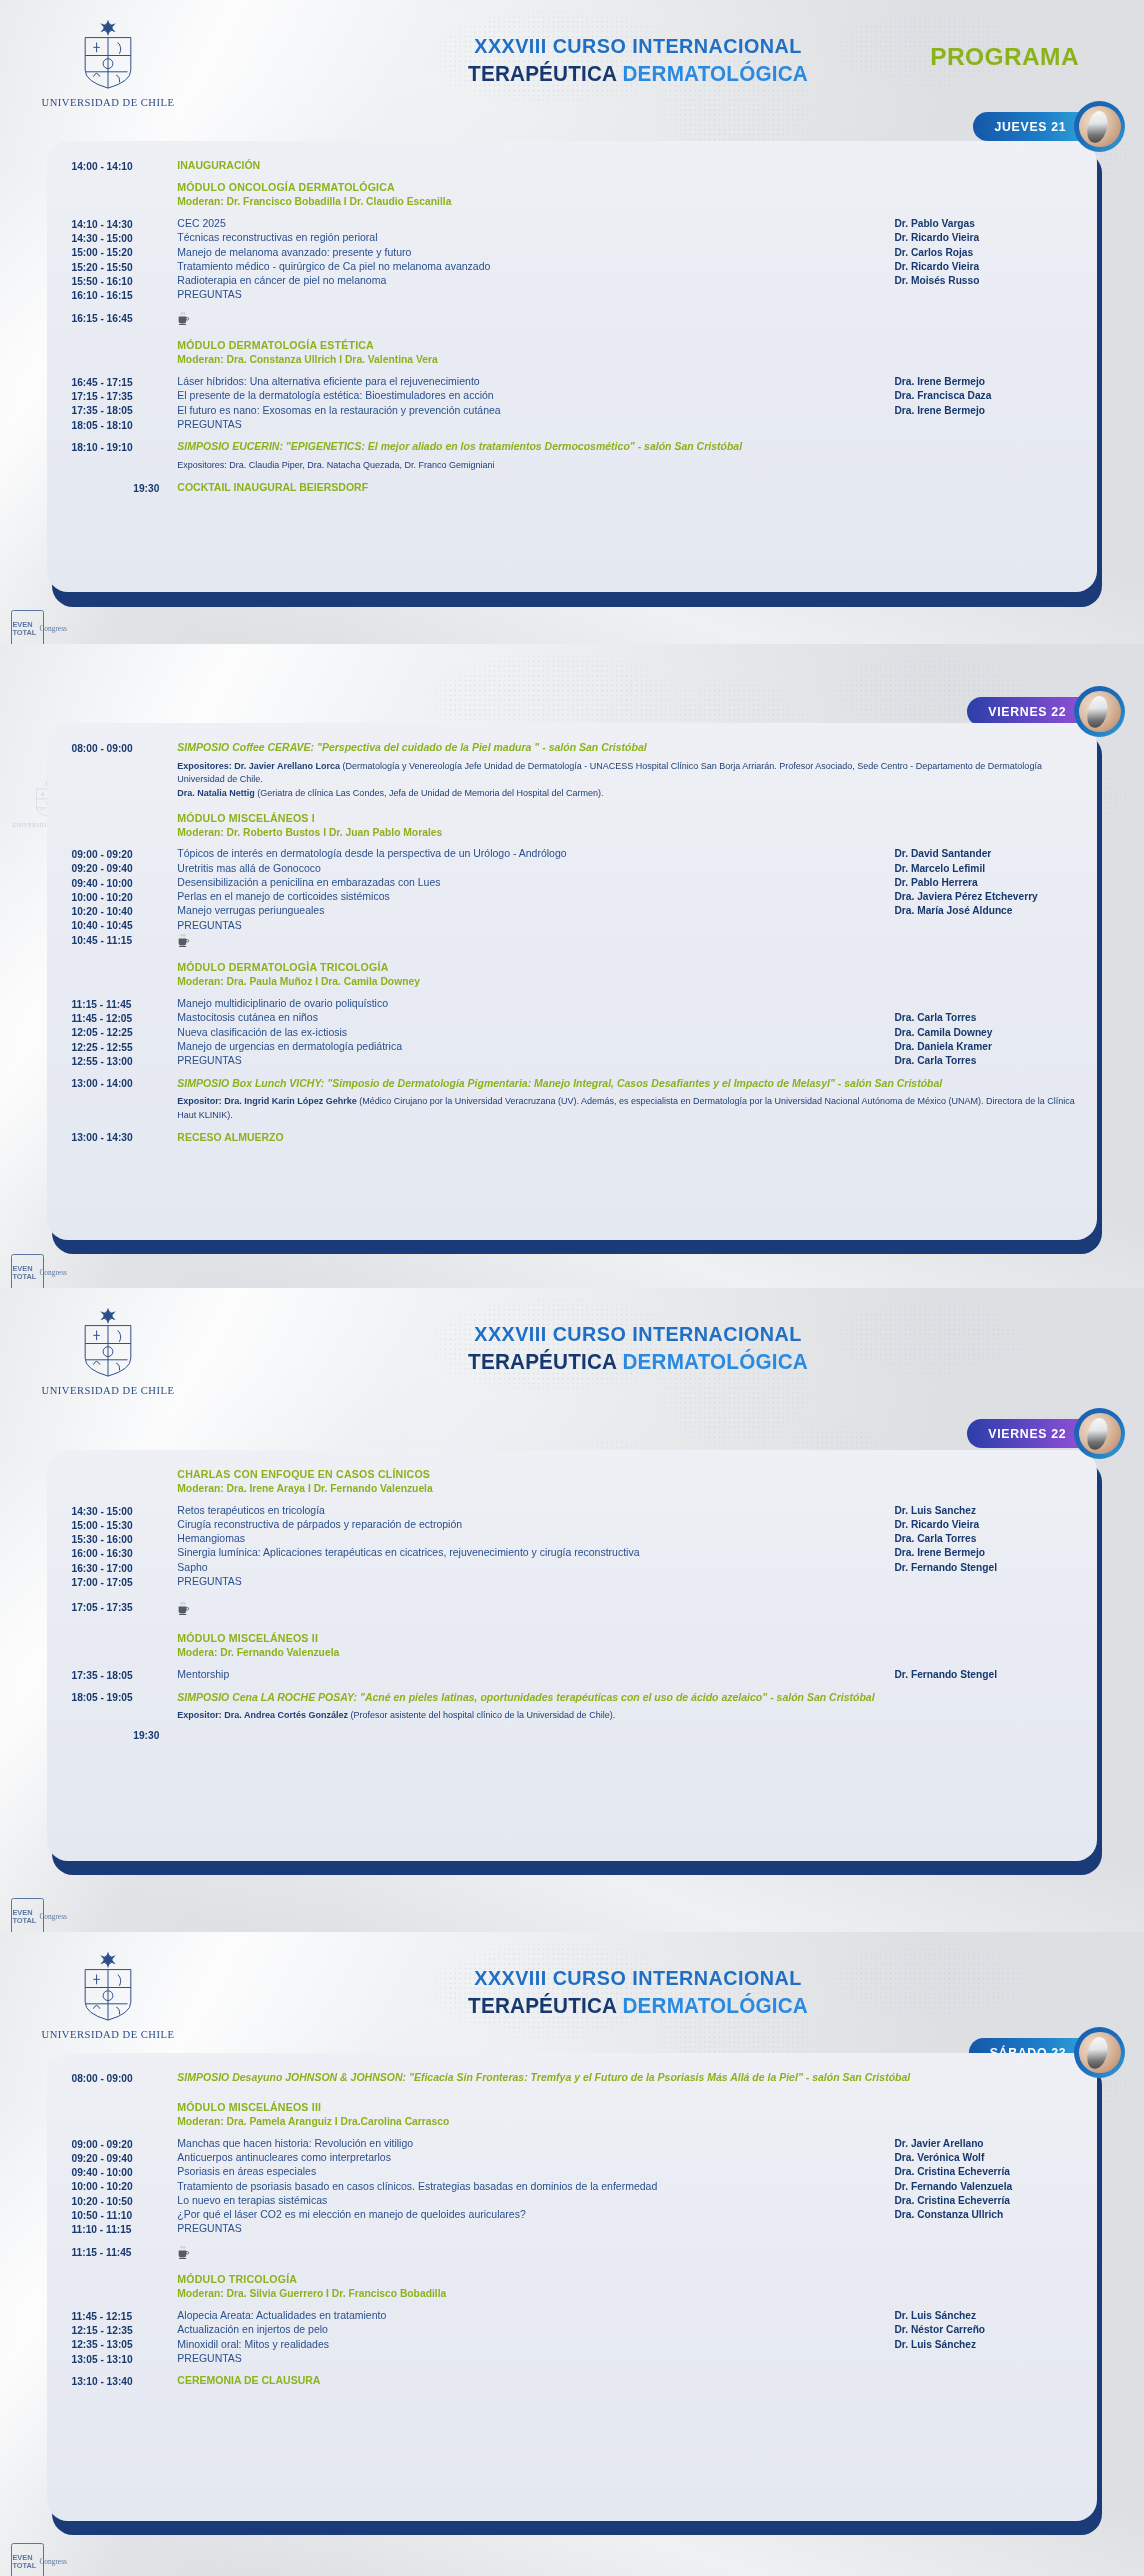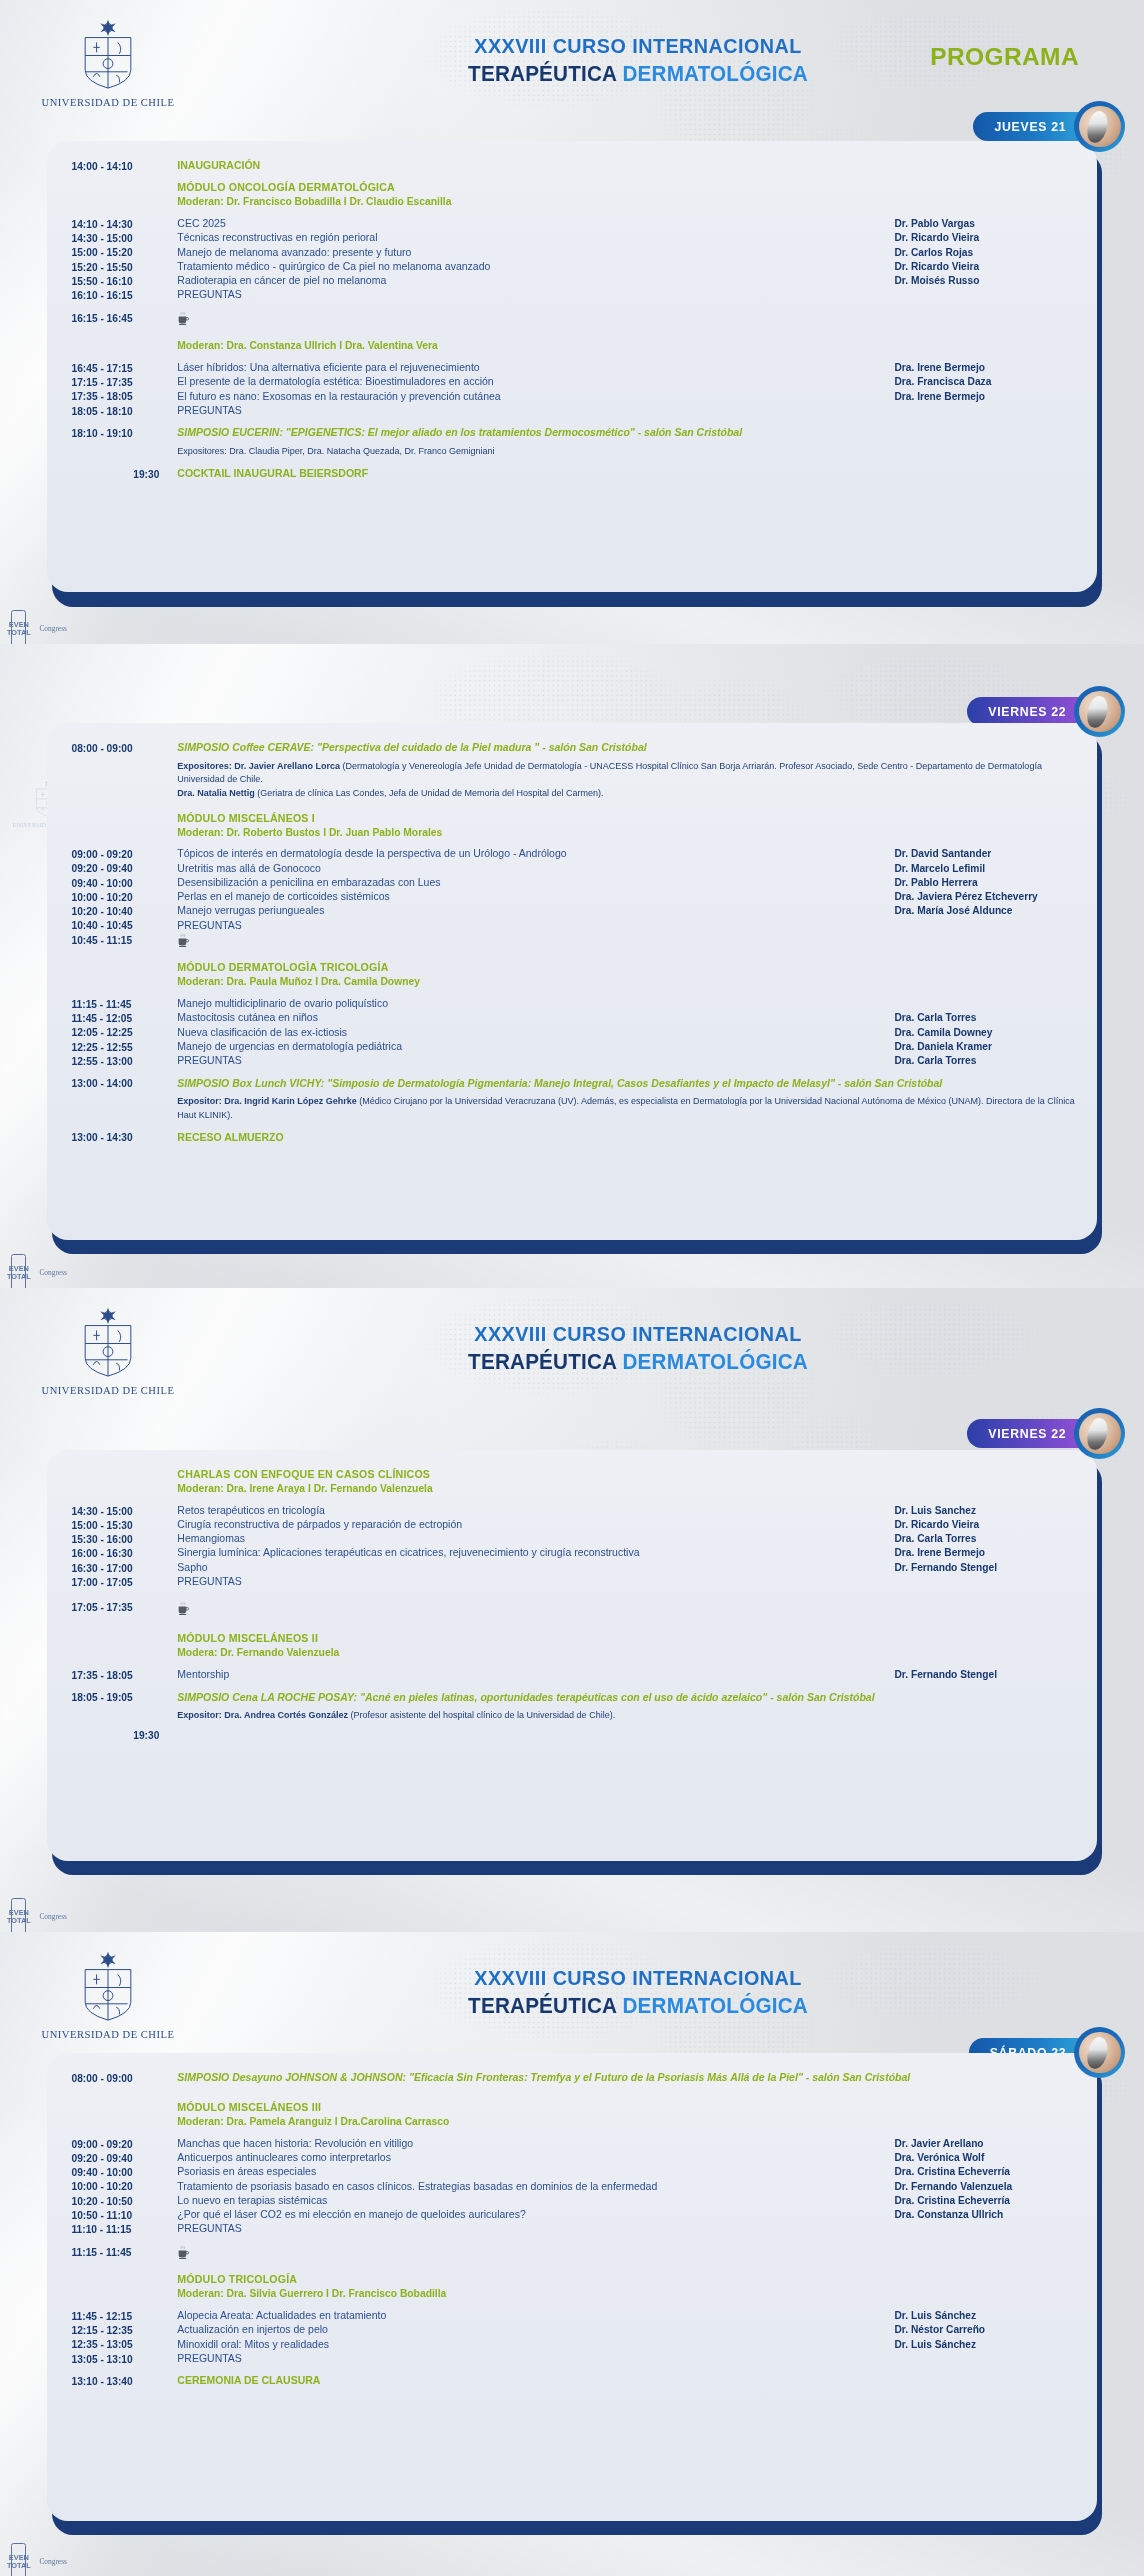--- a/index.html
+++ b/index.html
@@ -155,23 +155,23 @@
   .spacer6  { height: 4.9px; }
   .spacer10 { height: 8.2px; }
   .spacer14 { height: 11.4px; }
   .spacer18 { height: 14.7px; }
 
   .cupicon { display: inline-block; width: 12.3px; height: 14px; vertical-align: -2.5px; }
 
   
   .evlogo { position: absolute; left: 11.4px; bottom: 11.4px; width: 79px; opacity: .75; }
   .evlogo .bx {
-    width: 15px; height: 38px; border: 1.3px solid #2b4d89; border-radius: 2.5px;
+    width: 33px; height: 38px; border: 1.3px solid #2b4d89; border-radius: 2.5px;
     display:flex; align-items:center; justify-content:center;
-    font-size: 7.4px; font-weight: 700; color:#2b4d89; line-height: 1.05; text-align:center;
+    font-size: 7.4px; font-weight: 700; color:#2b4d89; line-height: 1.05; text-align:left;
     font-family: "Liberation Sans", sans-serif;
   }
   .evlogo .cg { font-size: 7.4px; color:#2b4d89; margin-top:-24.5px; margin-left:28px; font-family:"Liberation Serif", serif; }
 </style>
 </head>
 <body>
 
 <div id="root">
   <div class="page">
     <div class="sheen"></div>
@@ -280,20 +280,21 @@
                 <path d="M3 9h15v9a5 5 0 0 1-5 5H8a5 5 0 0 1-5-5z" fill="#555b60"></path>
                 <path d="M18 11h2.5a2.5 2.5 0 0 1 0 5H18z" fill="none" stroke="#555b60" stroke-width="1.6"></path>
                 <path d="M4 24h14v2H4z" fill="#555b60"></path>
                 <path d="M8 1c-1.2 1.6 1.2 2.4 0 4M11.5 0.5c-1.2 1.8 1.2 2.6 0 4.4M15 1c-1.2 1.6 1.2 2.4 0 4" fill="none" stroke="#8d9299" stroke-width="1.1"></path>
               </svg></div>
     </div>
           <div class="spacer14"></div>
           <div class="row">
       <div class="time"></div>
       <div class="body">
+        <div class="modname">MÓDULO DERMATOLOGÍA ESTÉTICA</div>
         <div class="modmod">Moderan: Dra. Constanza Ullrich  I  Dra. Valentina Vera</div>
       </div>
     </div>
           <div class="spacer10"></div>
           <div class="row">
     <div class="time">16:45  -  17:15</div>
     <div class="body">
       <div class="title-line">Láser híbridos: Una alternativa eficiente para el rejuvenecimiento</div>
     </div>
     <div class="speaker">Dra. Irene Bermejo</div>

